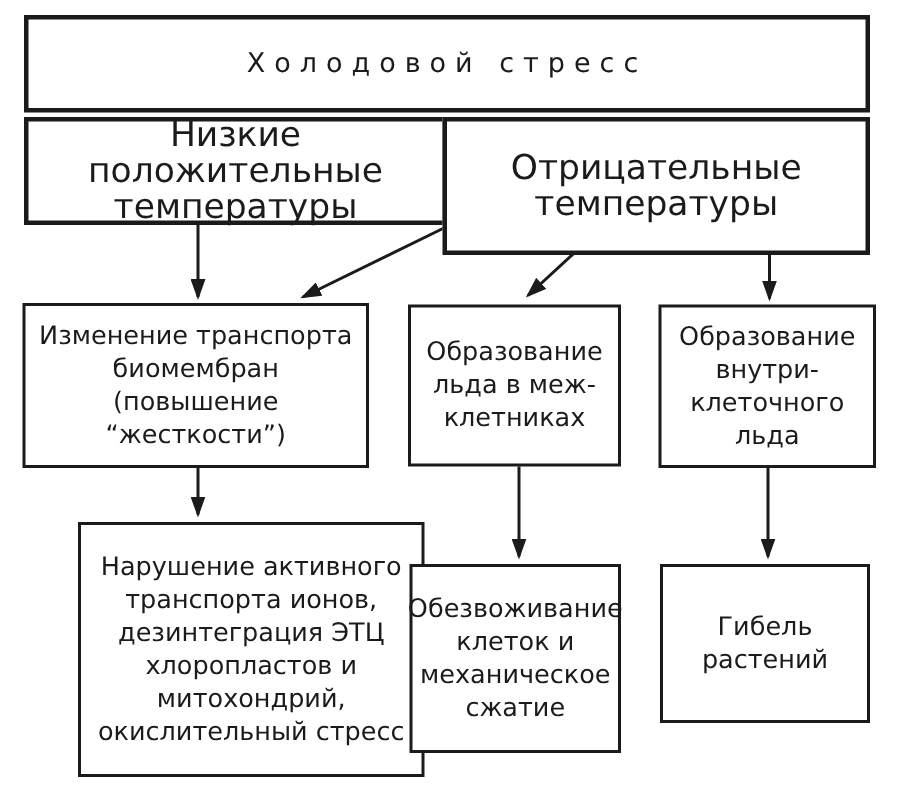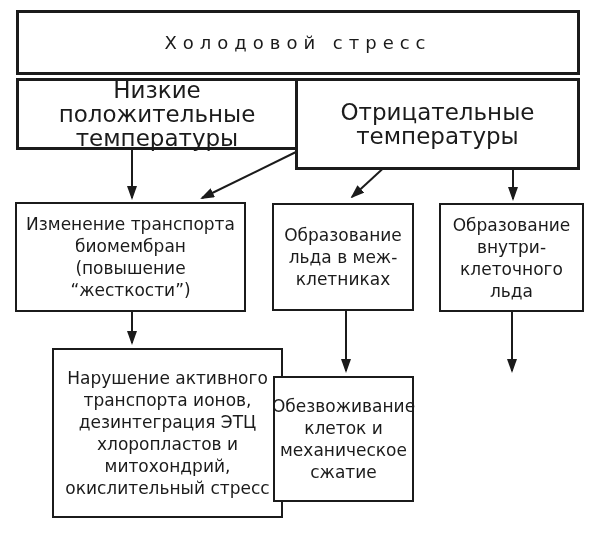--- a/index.html
+++ b/index.html
@@ -100,14 +100,16 @@
 дезинтеграция ЭТЦ
 хлоропластов и
 митохондрий,
 окислительный стресс</div>
 
   <div class="box" style="left:273px; top:376px; width:141px; height:126px;">Обезвоживание
 клеток и
 механическое
 сжатие</div>
 
+  <div class="box" style="left:440px; top:376px; width:140px; height:106px;">Гибель
+растений</div>
 
 </div>
 
 </body></html>

